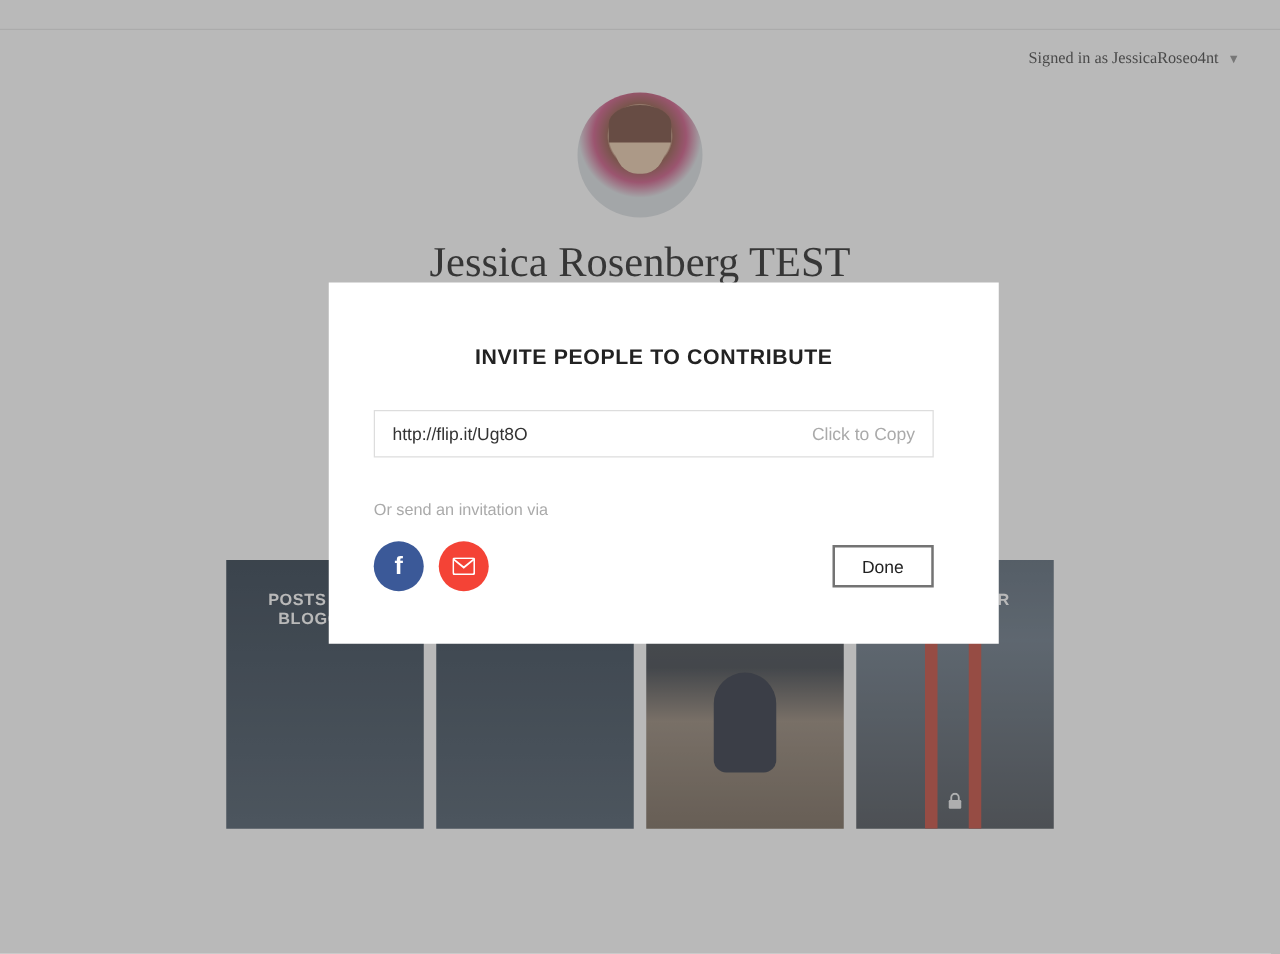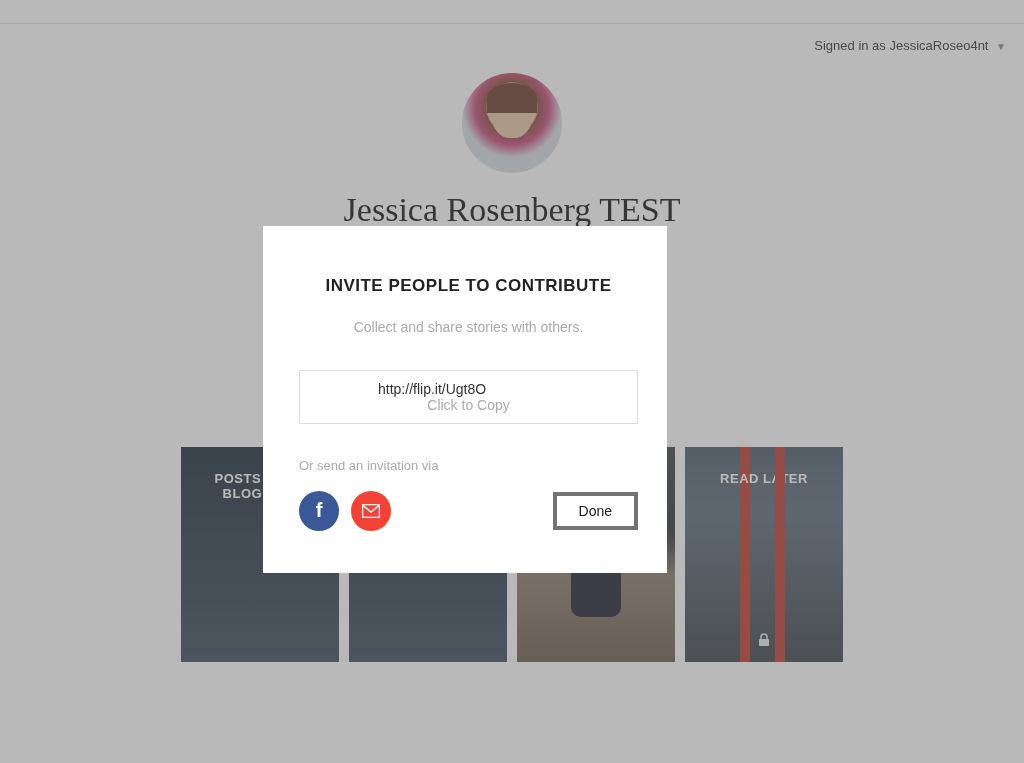--- a/index.html
+++ b/index.html
@@ -23,23 +23,24 @@
     .topbar-icons {
       position: absolute;
       right: 8px;
       top: -6px;
       display: flex;
       gap: 20px;
       align-items: center;
     }
     .signed-in-bar {
       text-align: right;
-      padding: 14px 18px 0 0;
+      padding: 14px 32px 0 0;
       font-size: 13px;
       color: #333;
+      font-family: Liberation Serif, serif;
     }
     .signed-in-bar .triangle {
       font-size: 10px;
       color: #888;
       margin-left: 4px;
     }
     .profile-section {
       text-align: center;
       margin-top: 20px;
     }
@@ -144,24 +145,24 @@
     .overlay {
       position: absolute;
       inset: 0;
       background: rgba(100, 100, 100, 0.45);
       z-index: 10;
     }
     .modal {
       position: absolute;
       top: 226px;
       left: 263px;
-      width: 404px;
+      width: 536px;
       background: #fff;
       z-index: 20;
-      padding: 50px 29px 42px 36px;
+      padding: 50px 52px 42px 36px;
     }
     .modal-title {
       text-align: center;
       font-size: 17px;
       font-weight: 700;
       letter-spacing: 0.5px;
       color: #222;
     }
     .modal-subtitle {
       text-align: center;
@@ -170,21 +171,20 @@
       margin-top: 22px;
       line-height: 1.4;
     }
     .url-box {
       margin-top: 32px;
       border: 1px solid #ddd;
       display: flex;
       align-items: center;
       padding: 10px 14px;
       justify-content: space-between;
-      flex-direction: column;
     }
     .url-box input {
       border: none;
       outline: none;
       font-size: 14px;
       color: #333;
       flex: 1;
       background: transparent;
     }
     .copy-hint {
@@ -220,21 +220,21 @@
     .fb-btn {
       background: #3b5998;
       font-weight: bold;
       font-size: 20px;
       font-family: Arial, sans-serif;
     }
     .mail-btn {
       background: #f44336;
     }
     .done-btn {
-      border: 4px solid #737373;
+      border: 2px solid #737373;
       background: #fff;
       padding: 7px 22px;
       font-size: 14px;
       cursor: pointer;
       color: #222;
     }
     .person-figure {
       position: absolute;
       top: 90px;
       left: 50%;
@@ -282,21 +282,20 @@
         <rect x="1" y="6" width="10" height="7" rx="1" fill="#fff"></rect>
         <path d="M3 6V4a3 3 0 0 1 6 0v2" stroke="#fff" stroke-width="1.5" fill="none"></path>
       </svg>
     </div>
   </div>
 </div>
 
 <div class="modal">
   <h2 class="modal-title">INVITE PEOPLE TO CONTRIBUTE</h2>
   <div class="modal-subtitle">
-    <div>Collect and share stories with others.</div>
   </div>
   <div class="url-box">
     <input type="text" readonly="" value="http://flip.it/Ugt8O" style="">
     <span class="copy-hint">Click to Copy</span>
   </div>
   <div class="or-send">Or send an invitation via</div>
   <div class="modal-bottom">
     <div class="social-buttons">
       <div class="social-btn fb-btn">
         <span>f</span>

